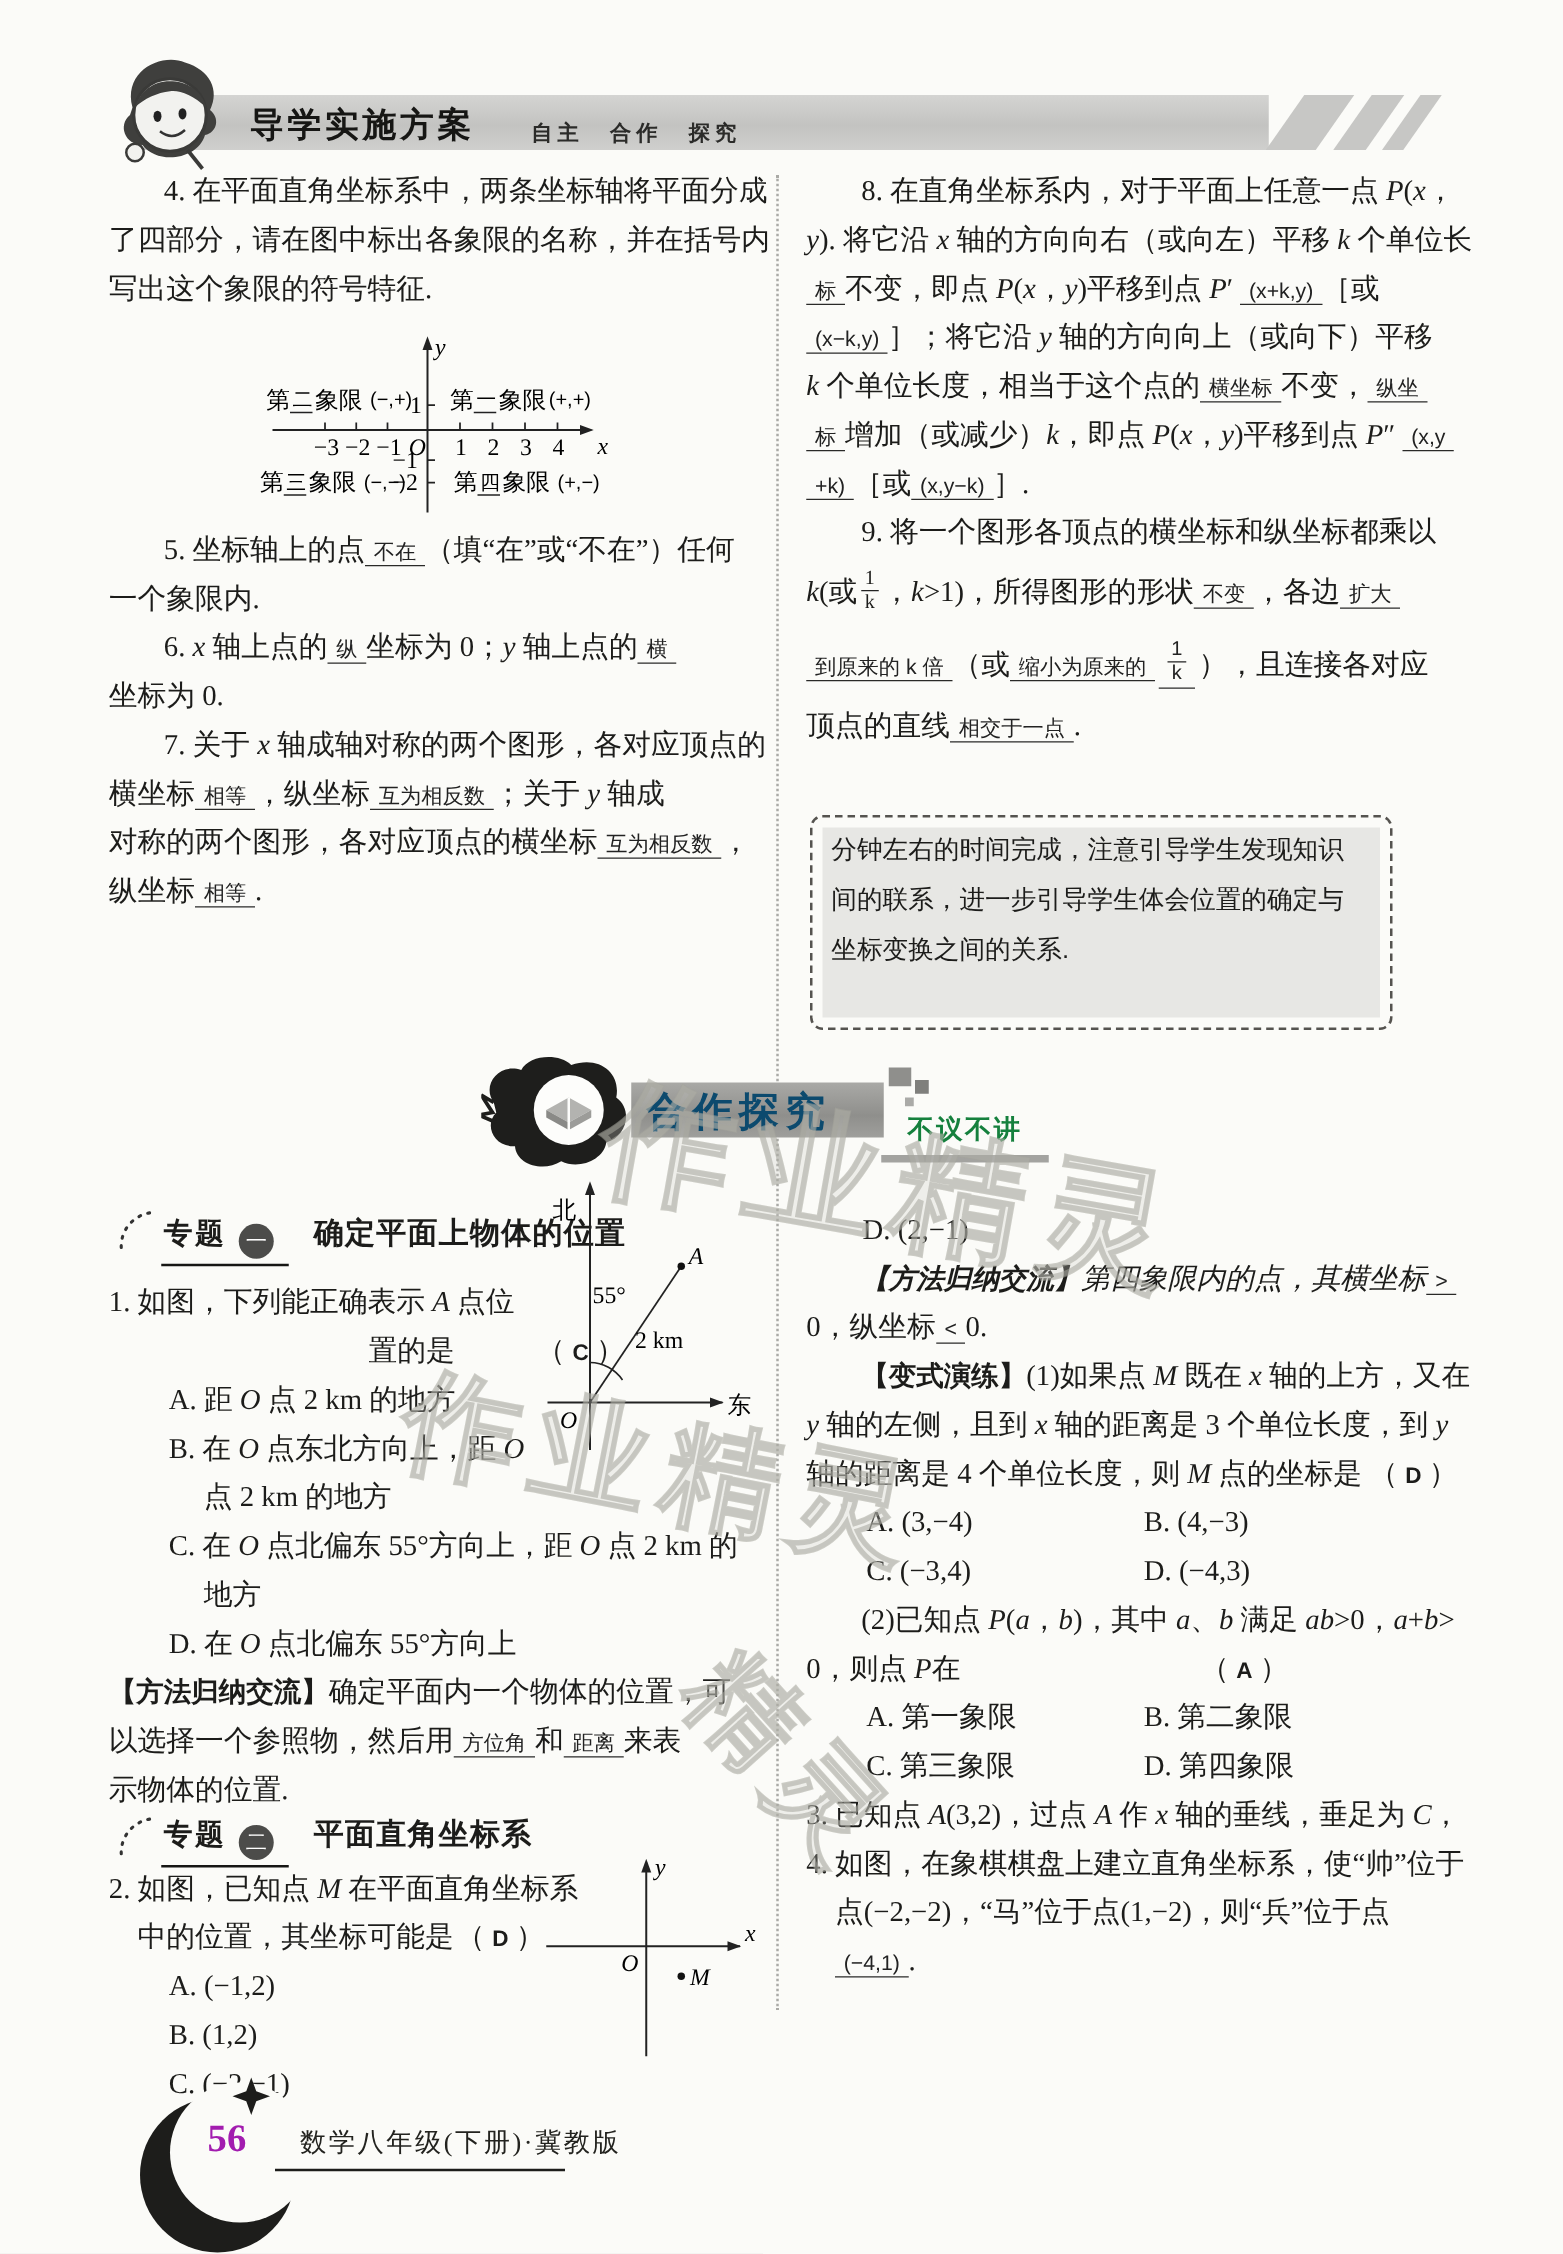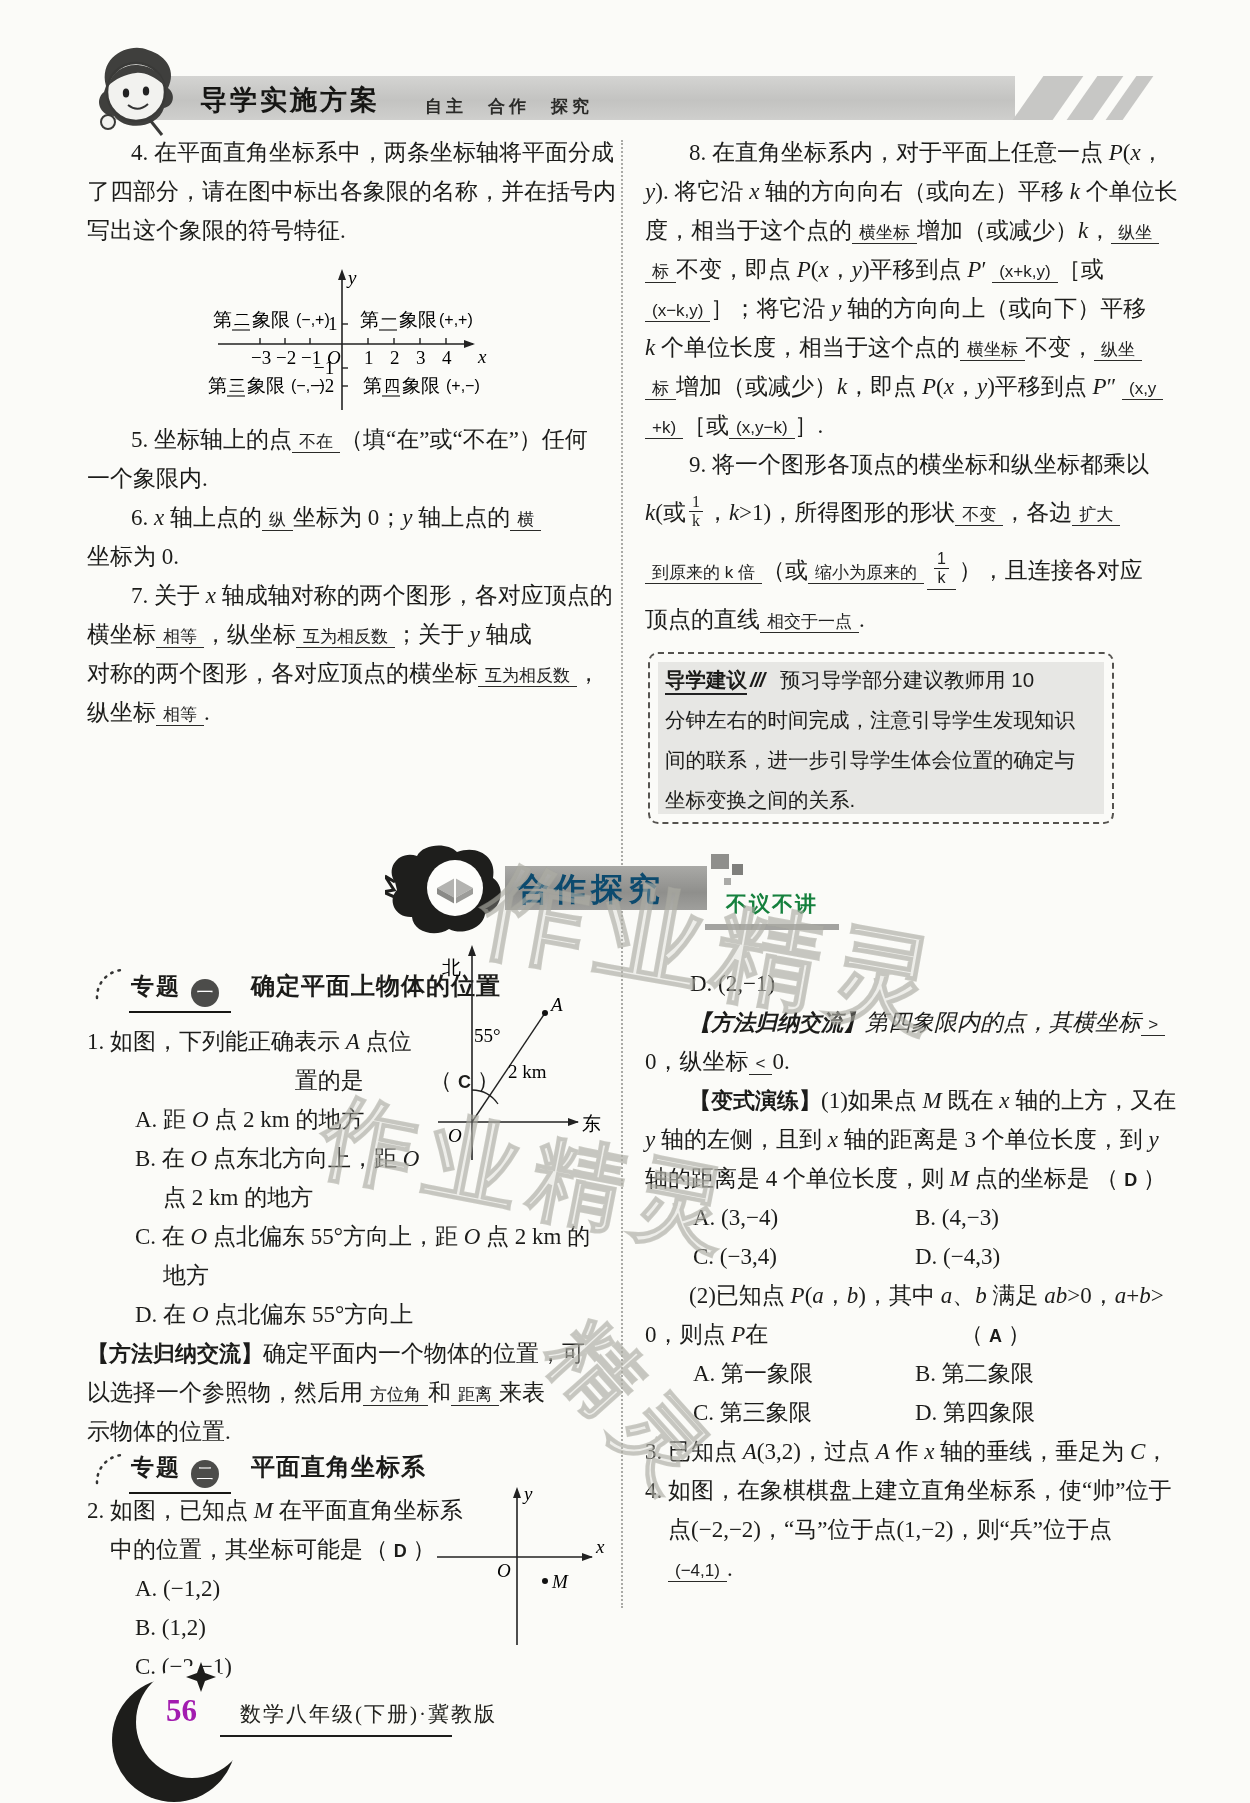--- a/index.html
+++ b/index.html
@@ -104,21 +104,20 @@
       <div class="ln" style="padding-left: 44px;"><span>6. </span><span class="i">x</span><span> 轴上点的</span><span class="a">纵</span><span>坐标为 0；</span><span class="i">y</span><span> 轴上点的</span><span class="a">横</span></div>
       <div class="ln"><span>坐标为 0.</span></div>
       <div class="ln" style="padding-left: 44px;"><span>7. 关于 </span><span class="i">x</span><span> 轴成轴对称的两个图形，各对应顶点的</span></div>
       <div class="ln"><span>横坐标</span><span class="a">相等</span><span>，纵坐标</span><span class="a">互为相反数</span><span>；关于 </span><span class="i">y</span><span> 轴成</span></div>
       <div class="ln"><span>对称的两个图形，各对应顶点的横坐标</span><span class="a">互为相反数</span><span>，</span></div>
       <div class="ln"><span>纵坐标</span><span class="a">相等</span><span>.</span></div>
     </div>
   <div class="col" style="left:645px;top:133px;">
       <div class="ln" style="padding-left: 44px;"><span>8. 在直角坐标系内，对于平面上任意一点 </span><span class="i">P</span><span>(</span><span class="i">x</span><span>，</span></div>
       <div class="ln"><span class="i">y</span><span>). 将它沿 </span><span class="i">x</span><span> 轴的方向向右（或向左）平移 </span><span class="i">k</span><span> 个单位长</span></div>
-      <div class="ln"><span>度，相当于这个点的</span><span class="a">横坐标</span><span>增加（或减少）</span><span class="i">k</span><span>，</span><span class="a">纵坐</span></div>
       <div class="ln"><span class="a">标</span><span>不变，即点 </span><span class="i">P</span><span>(</span><span class="i">x</span><span>，</span><span class="i">y</span><span>)平移到点 </span><span class="i">P</span><span>′ </span><span class="a">(x+k,y)</span><span>［或</span></div>
       <div class="ln"><span class="a">(x−k,y)</span><span>］；将它沿 </span><span class="i">y</span><span> 轴的方向向上（或向下）平移</span></div>
       <div class="ln"><span class="i">k</span><span> 个单位长度，相当于这个点的</span><span class="a">横坐标</span><span>不变，</span><span class="a">纵坐</span></div>
       <div class="ln"><span class="a">标</span><span>增加（或减少）</span><span class="i">k</span><span>，即点 </span><span class="i">P</span><span>(</span><span class="i">x</span><span>，</span><span class="i">y</span><span>)平移到点 </span><span class="i">P</span><span>″ </span><span class="a">(x,y</span></div>
       <div class="ln"><span class="a">+k)</span><span>［或</span><span class="a">(x,y−k)</span><span>］.</span></div>
       <div class="ln" style="padding-left: 44px;"><span>9. 将一个图形各顶点的横坐标和纵坐标都乘以</span></div>
       <div class="ln tall"><span class="i">k</span><span>(或</span><span class="frac">
           <span class="fn">1</span>
           <span class="fd">k</span>
         </span><span>，</span><span class="i">k</span><span>&gt;1)，所得图形的形状</span><span class="a">不变</span><span>，各边</span><span class="a">扩大</span></div>
@@ -177,21 +176,20 @@
     <text class="lbl" x="173" y="128">第</text>
     <text class="handsvg" x="194" y="127">四</text>
     <text class="lbl" x="212" y="128">象限</text>
     <text class="handsvg" x="256" y="127">(+,−)</text>
     <line x1="192" y1="132" x2="210" y2="132" stroke="#222" stroke-width="1.2"></line>
   </svg>
 
   <div class="gbox">
     <div class="wash"></div>
     <div class="gtxt">
-        <div class="ln"><span class="bt">导学建议</span><span class="sl">///</span><span style="margin-left: 16px;">预习导学部分建议教师用 10</span></div>
         <div class="ln"><span>分钟左右的时间完成，注意引导学生发现知识</span></div>
         <div class="ln"><span>间的联系，进一步引导学生体会位置的确定与</span></div>
         <div class="ln"><span>坐标变换之间的关系.</span></div>
       </div>
   </div>
 
   <div class="banner">
     <svg width="130" height="96" style="position:absolute;left:0;top:0;">
       <path d="M 10 40 C 0 26 14 8 32 14 C 38 2 62 0 72 10 C 94 2 112 16 108 36 C 122 46 116 68 100 72 C 98 86 78 94 64 87 C 50 96 28 90 27 75 C 10 76 2 58 12 48 Z" fill="#1e1e1c"></path>
       <path d="M 10 40 L 0 34 L 9 48 L -2 50 L 12 56" stroke="#1e1e1c" stroke-width="3" fill="none"></path>

